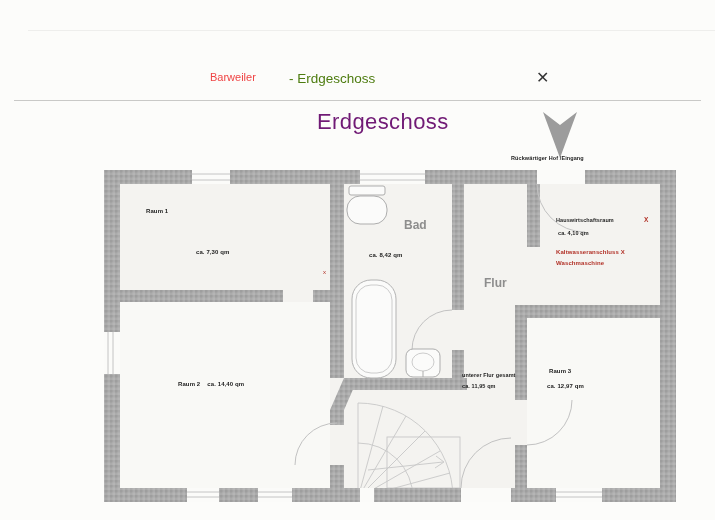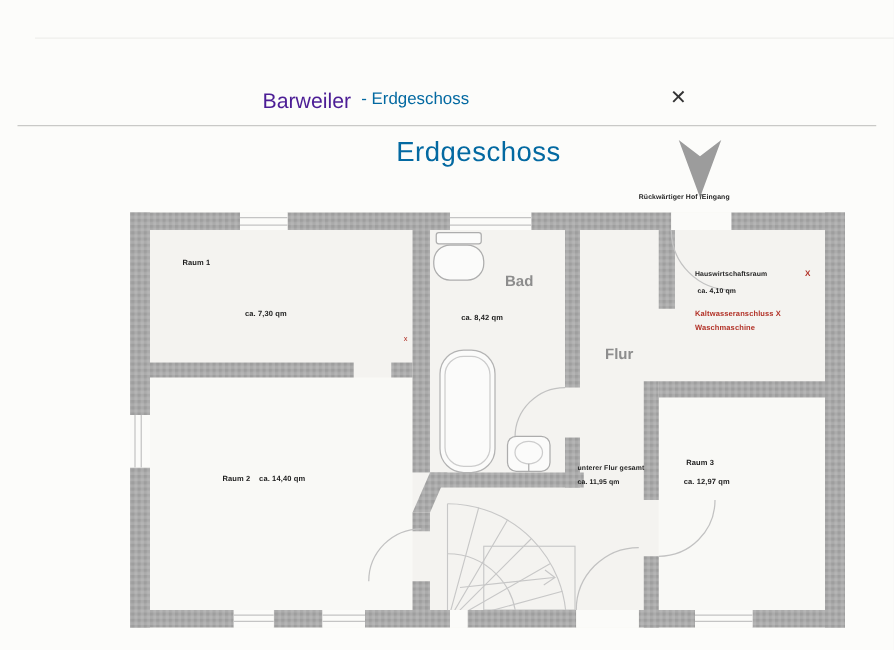--- a/index.html
+++ b/index.html
@@ -8,25 +8,25 @@
     background:#fcfcfa;
     font-family:"Liberation Sans", sans-serif;
   }
   .abs{position:absolute;white-space:nowrap;}
   .lbl{color:#1c1c1c;font-weight:bold;letter-spacing:.1px;}
   .tiny{font-size:6px;line-height:7px;}
   .micro{font-size:5.5px;line-height:7px;}
   .red{color:#b23228;}
   .roomgray{color:#8d8d8d;font-weight:bold;}
   #scan-top-line{top:30px;left:28px;width:687px;height:1px;background:#eeeeec;}
-  #header-location{top:71px;left:210px;font-size:17px;color:#4c1d95;}
-  #header-floor{top:71px;left:289px;font-size:13.5px;color:#0369a1;}
+  #header-location{top:71px;left:210px;font-size:11px;color:#ef4444;}
+  #header-floor{top:71px;left:289px;font-size:13.5px;color:#4d7c0f;}
   #close-x{top:68px;left:536px;font-size:16px;color:#343434;cursor:default;}
   #header-divider{top:100px;left:14px;width:687px;height:1px;background:#c9c9c7;}
-  #plan-title{top:109px;left:317px;font-size:22px;color:#0369a1;letter-spacing:.4px;}
+  #plan-title{top:109px;left:317px;font-size:22px;color:#701a75;letter-spacing:.4px;}
   #entrance-arrow{top:111px;left:541px;}
   #entrance-note{top:155px;left:511px;}
   #plan-svg{top:0;left:0;}
   
   #raum1-name{top:208px;left:146px;}
   #raum1-area{top:249px;left:196px;}
   #raum1-x{top:269px;left:323px;font-weight:normal;}
   #bad-name{top:218px;left:392px;font-size:12px;margin-left:12px;}
   #bad-area{top:252px;left:369px;}
   #flur-name{top:276px;left:474px;font-size:12px;margin-left:10px;}

